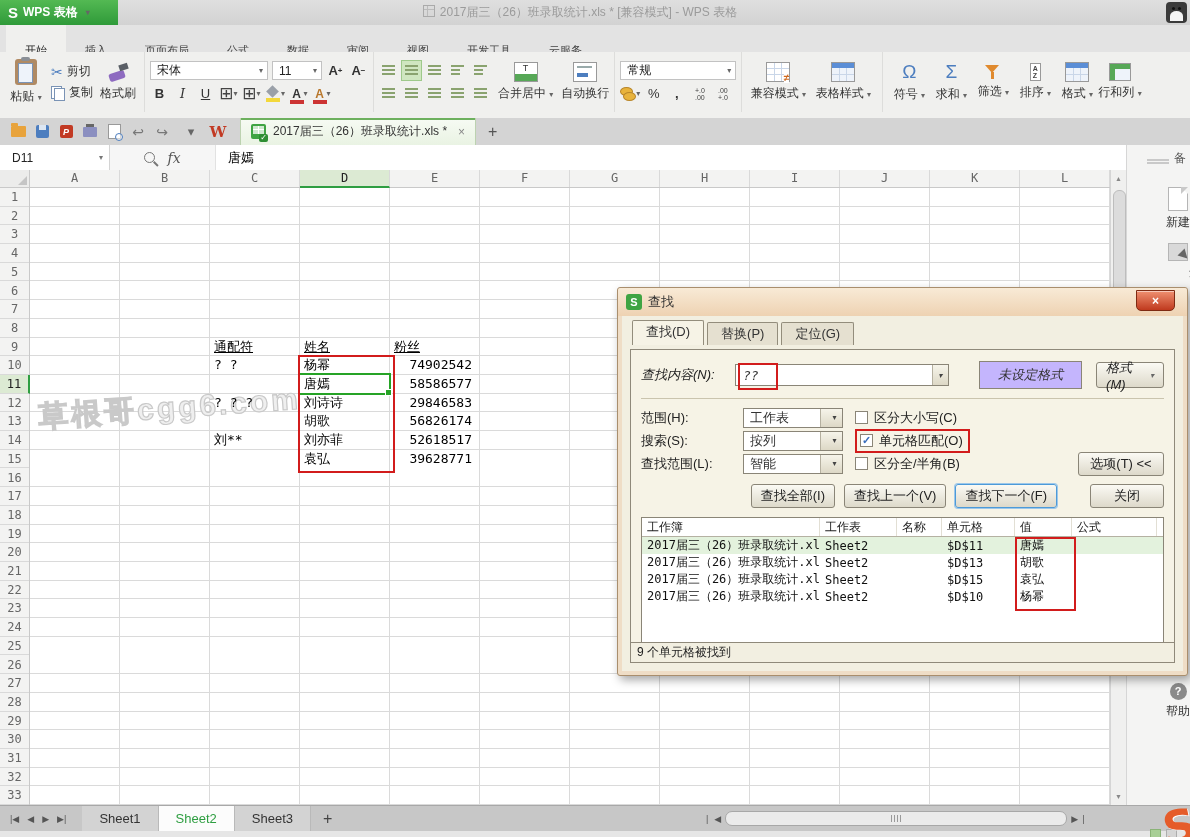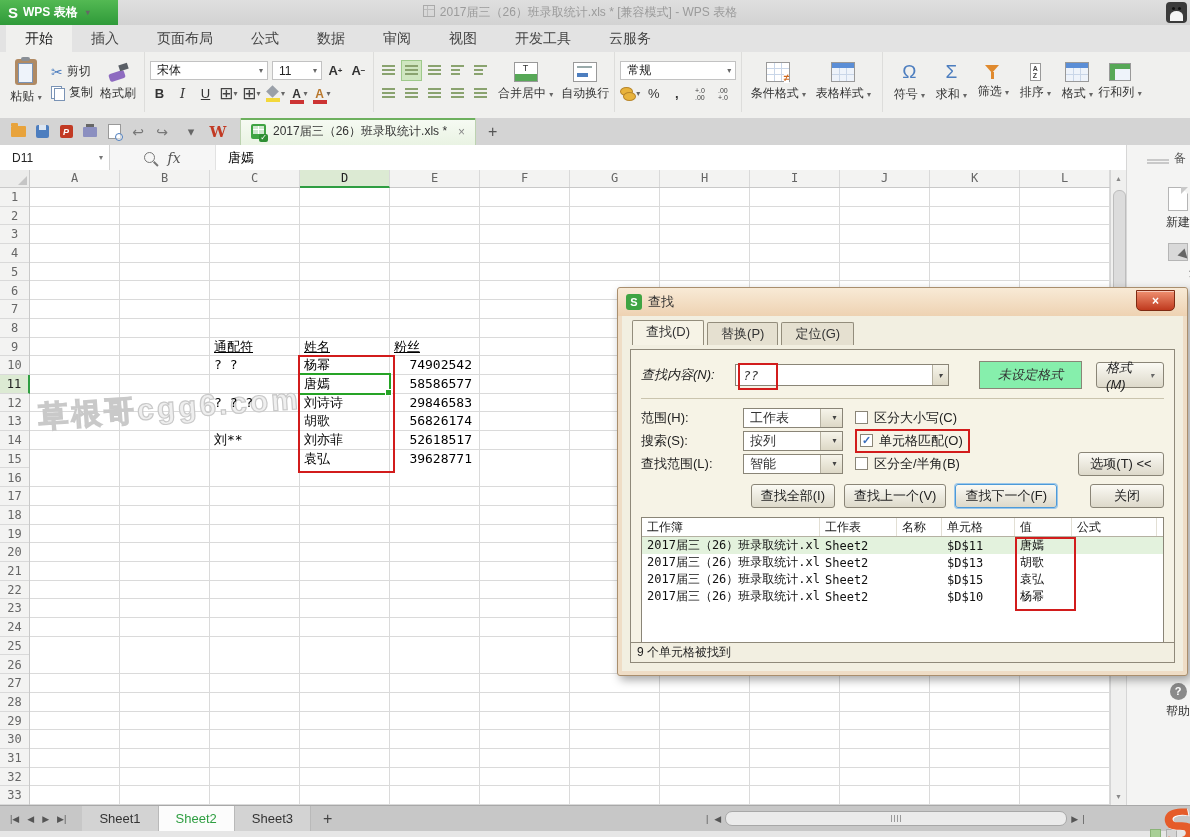--- a/index.html
+++ b/index.html
@@ -17,21 +17,21 @@
   #wintitle{left:0;top:0;width:1160px;height:25px;text-align:center;line-height:25px;font-size:12px;color:#9b9b9b;}
   #wintitle .mini-grid{display:inline-block;width:10px;height:10px;border:1px solid #aaa;background:
       linear-gradient(#bbb,#bbb) 0 3px/10px 1px no-repeat, linear-gradient(#bbb,#bbb) 3px 0/1px 10px no-repeat;vertical-align:-1px;margin-right:5px;}
   #avatar{right:3px;top:2px;width:21px;height:21px;border-radius:4px;background:#3b3b3b;overflow:hidden;}
   #avatar i{position:absolute;left:4px;top:9px;width:13px;height:10px;border-radius:50% 50% 0 0;background:#f5f5f5;}
   #avatar i::before{content:"";position:absolute;left:2px;top:-4px;width:3px;height:3px;border-radius:50%;background:#111;box-shadow:6px 0 0 #111;}
 
   
   #ribbonbar{left:0;top:25px;width:1190px;height:27px;background:#e3e3e3;border-bottom:1px solid #d6d6d6;}
   #ribbon-tabs{display:flex;height:27px;padding-left:6px;}
-  .rtab{padding:0 19px;line-height:27px;font-size:14px;color:#444;cursor:default;}
+  .rtab{padding:12px 19px;line-height:27px;font-size:11px;color:#444;cursor:default;}
   .rtab.active{background:#f0f0ee;color:#222;}
 
   
   #toolbar{left:0;top:52px;width:1190px;height:66px;background:#f0f0ee;border-bottom:1px solid #d2d2d2;display:flex;}
   .tgroup{display:flex;align-items:center;padding:3px 5px;border-right:1px solid #dddddb;height:60px;box-sizing:border-box;}
   .bigbtn{display:flex;flex-direction:column;align-items:center;justify-content:center;min-width:42px;font-size:12px;color:#333;gap:3px;}
   .caret{font-size:8px;color:#666;}
   .vstack{display:flex;flex-direction:column;justify-content:center;gap:4px;}
   .hrow{display:flex;align-items:center;gap:4px;}
   .combo{display:flex;align-items:center;background:#fff;border:1px solid #c2c2c2;height:19px;font-size:12px;padding-left:6px;box-sizing:border-box;color:#222;}
@@ -178,21 +178,21 @@
   #dlg-page{position:absolute;left:8px;right:8px;top:33px;bottom:8px;border:1px solid #8f897a;background:#f6f3e6;padding:8px 10px;box-sizing:border-box;}
   .drow{display:flex;align-items:center;height:23px;font-size:13px;}
   #rowA{height:34px;font-style:italic;}
   .dlabel{width:102px;font-size:13px;color:#222;}
   #findcombo{width:232px;height:22px;background:#fff;border:1px solid #8a8577;display:flex;align-items:center;position:relative;box-sizing:border-box;}
   #findcombo .val{padding-left:7px;font-size:13px;}
   #findcombo .carr{margin-left:auto;width:15px;height:100%;display:flex;align-items:center;justify-content:center;font-size:8px;color:#444;background:linear-gradient(#f6f4ea,#ddd8c6);border-left:1px solid #b5b0a0;}
   #redbox-find{position:absolute;left:2px;top:-2px;width:36px;height:23px;border:2px solid #d21c1c;}
   .dbtn{height:24px;padding:0 9px;background:linear-gradient(#fbfaf4,#ddd9ca);border:1px solid #8a8577;border-radius:3px;
         font-size:13px;display:flex;align-items:center;justify-content:center;color:#222;box-sizing:border-box;}
-  #noformat{width:110px;height:26px;background:#86efac;border:1px solid #8a8577;font-size:13px;display:flex;align-items:center;justify-content:center;margin-left:30px;}
+  #noformat{width:110px;height:26px;background:#c4b5fd;border:1px solid #8a8577;font-size:13px;display:flex;align-items:center;justify-content:center;margin-left:30px;}
   #formatbtn{width:72px;height:26px;margin-left:14px;gap:6px;align-items:center;}
   .dhr{border-top:1px solid #cac4ae;margin:6px 0 7px;}
   .drop{width:100px;height:20px;background:#fff;border:1px solid #8a8577;display:flex;align-items:center;font-size:13px;box-sizing:border-box;margin-right:12px;}
   .drop span{padding-left:6px;}
   .drop .carr{margin-left:auto;width:15px;height:100%;display:flex;align-items:center;justify-content:center;font-size:8px;color:#444;background:linear-gradient(#f6f4ea,#ddd8c6);border-left:1px solid #b5b0a0;}
   .chk{width:13px;height:13px;background:#fff;border:1px solid #8a8577;display:inline-flex;align-items:center;justify-content:center;font-size:11px;color:#3a6ebc;font-weight:bold;margin-right:6px;box-sizing:border-box;}
   .chklabel{font-size:13px;color:#222;}
   #cellmatch-wrap{display:flex;align-items:center;border:2px solid #d21c1c;padding:1px 5px 1px 3px;}
   #optionsbtn{margin-left:auto;width:86px;height:24px;}
   #btnrow{display:flex;justify-content:flex-end;margin-top:9px;gap:9px;}
@@ -386,21 +386,21 @@
           <span class="tb">
               <span class="twoline">.00<br>+.0</span>
             </span>
         </div>
       </div>
     </div>
 
     <div class="tgroup">
       <div class="bigbtn" style="width:62px;">
         <span class="ic-grid cond"></span>
-        <span class="lbl12"><span>条件格式</span> <span class="caret">▾</span></span>
+        <span class="lbl12"><span>兼容模式</span> <span class="caret">▾</span></span>
       </div>
       <div class="bigbtn" style="width:68px;">
         <span class="ic-grid blue"></span>
         <span class="lbl12"><span>表格样式</span> <span class="caret">▾</span></span>
       </div>
     </div>
 
     <div class="tgroup" style="border-right:none;">
       <div class="bigbtn">
         <span class="glyph" style="color:#4d7ebf;font-size:19px;">Ω</span>

